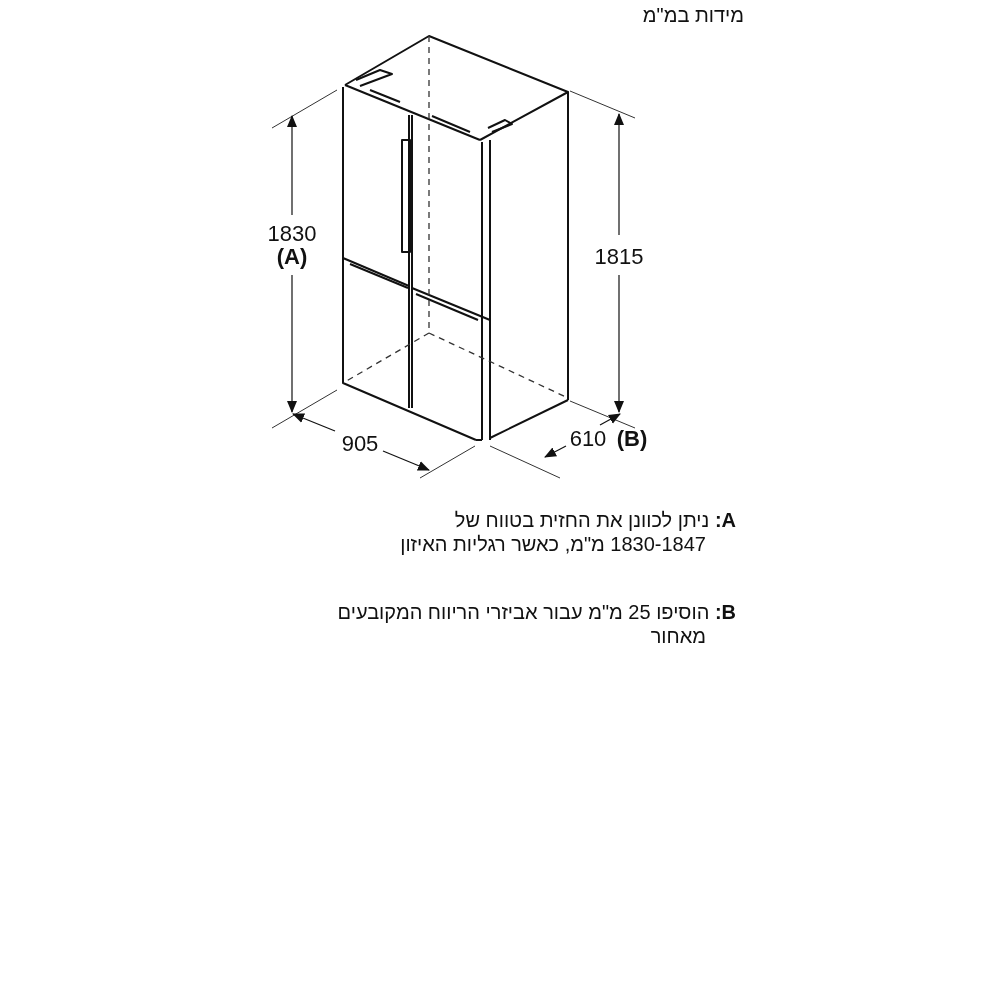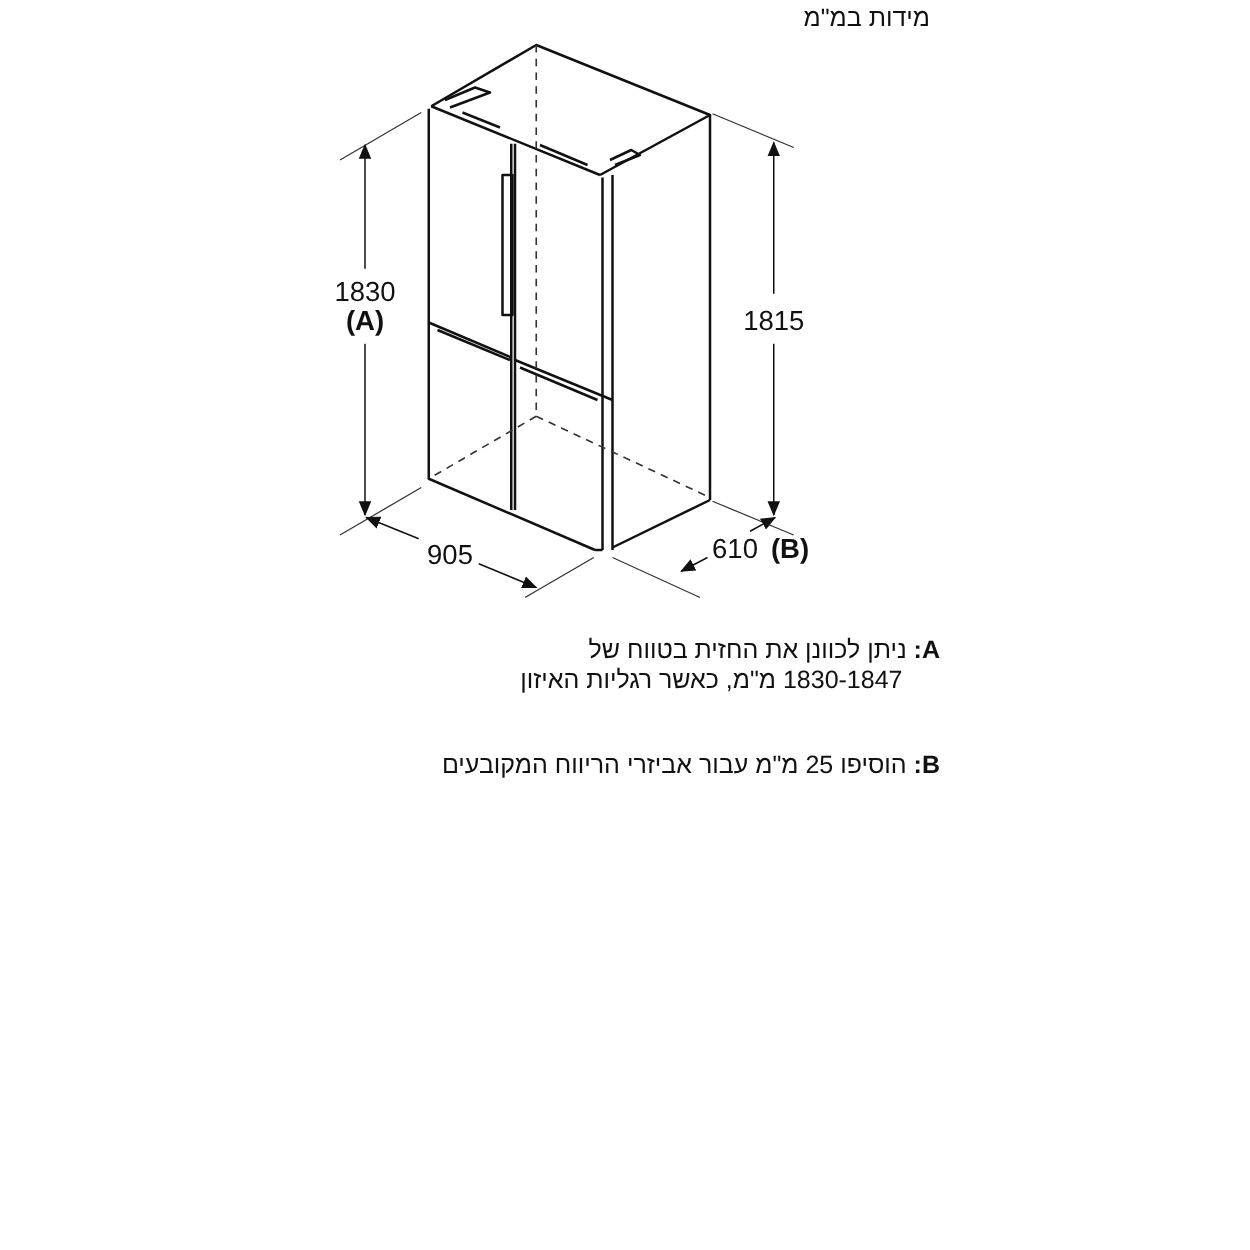--- a/index.html
+++ b/index.html
@@ -2,21 +2,21 @@
 <html><head>
 <meta charset="utf-8">
 <style>
   html, body { margin:0; padding:0; background:#ffffff; }
   body { width:1000px; height:1000px; position:relative; overflow:hidden;
          font-family:"Liberation Sans", "DejaVu Sans", sans-serif; color:#111; }
   .title { position:absolute; top:4px; right:256px; font-size:20px; direction:rtl; }
   svg.diagram { position:absolute; left:0; top:0; }
   .dim { font-family:"Liberation Sans", sans-serif; font-size:22px; fill:#111; }
   .dimb { font-family:"Liberation Sans", sans-serif; font-size:22px; font-weight:bold; fill:#111; }
-  .note { position:absolute; right:248px; direction:rtl; font-size:20px; line-height:24px; }
+  .note { position:absolute; right:264px; direction:rtl; font-size:20px; line-height:24px; }
   .note .key { font-weight:bold; }
   .note .line { white-space:nowrap; }
   .note .indent { padding-right:30px; }
 </style>
 </head>
 <body>
 
 <div class="title">מידות במ"מ</div>
 
 <svg class="diagram" width="1000" height="1000" viewBox="0 0 1000 1000">
@@ -88,13 +88,14 @@
   <text class="dimb" x="632" y="446" text-anchor="middle">(B)</text>
 </svg>
 
 <div class="note" style="top:508px;">
   <div class="line"><span class="key">A:</span> <span>ניתן לכוונן את החזית בטווח של</span></div>
   <div class="line indent">1830-1847 מ"מ, כאשר רגליות האיזון</div>
 </div>
 
 <div class="note" style="top:600px;">
   <div class="line"><span class="key">B:</span> <span>הוסיפו 25 מ"מ עבור אביזרי הריווח המקובעים</span></div>
+  <div class="line indent">מאחור</div>
 </div>
 
 </body></html>

